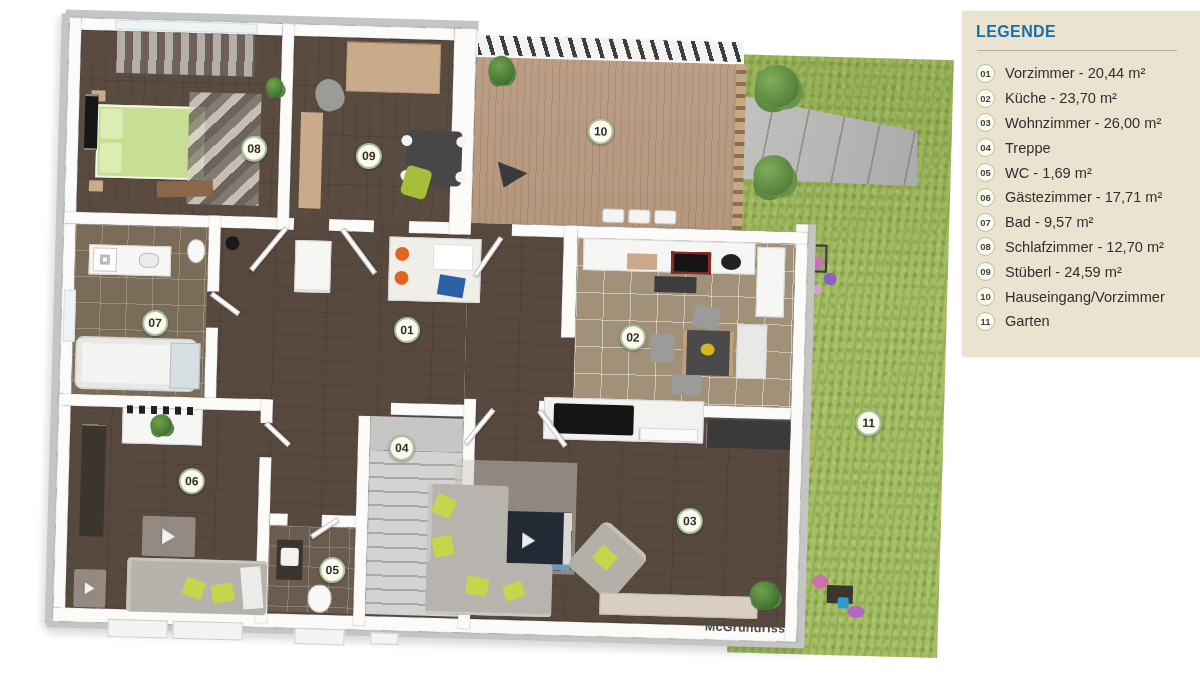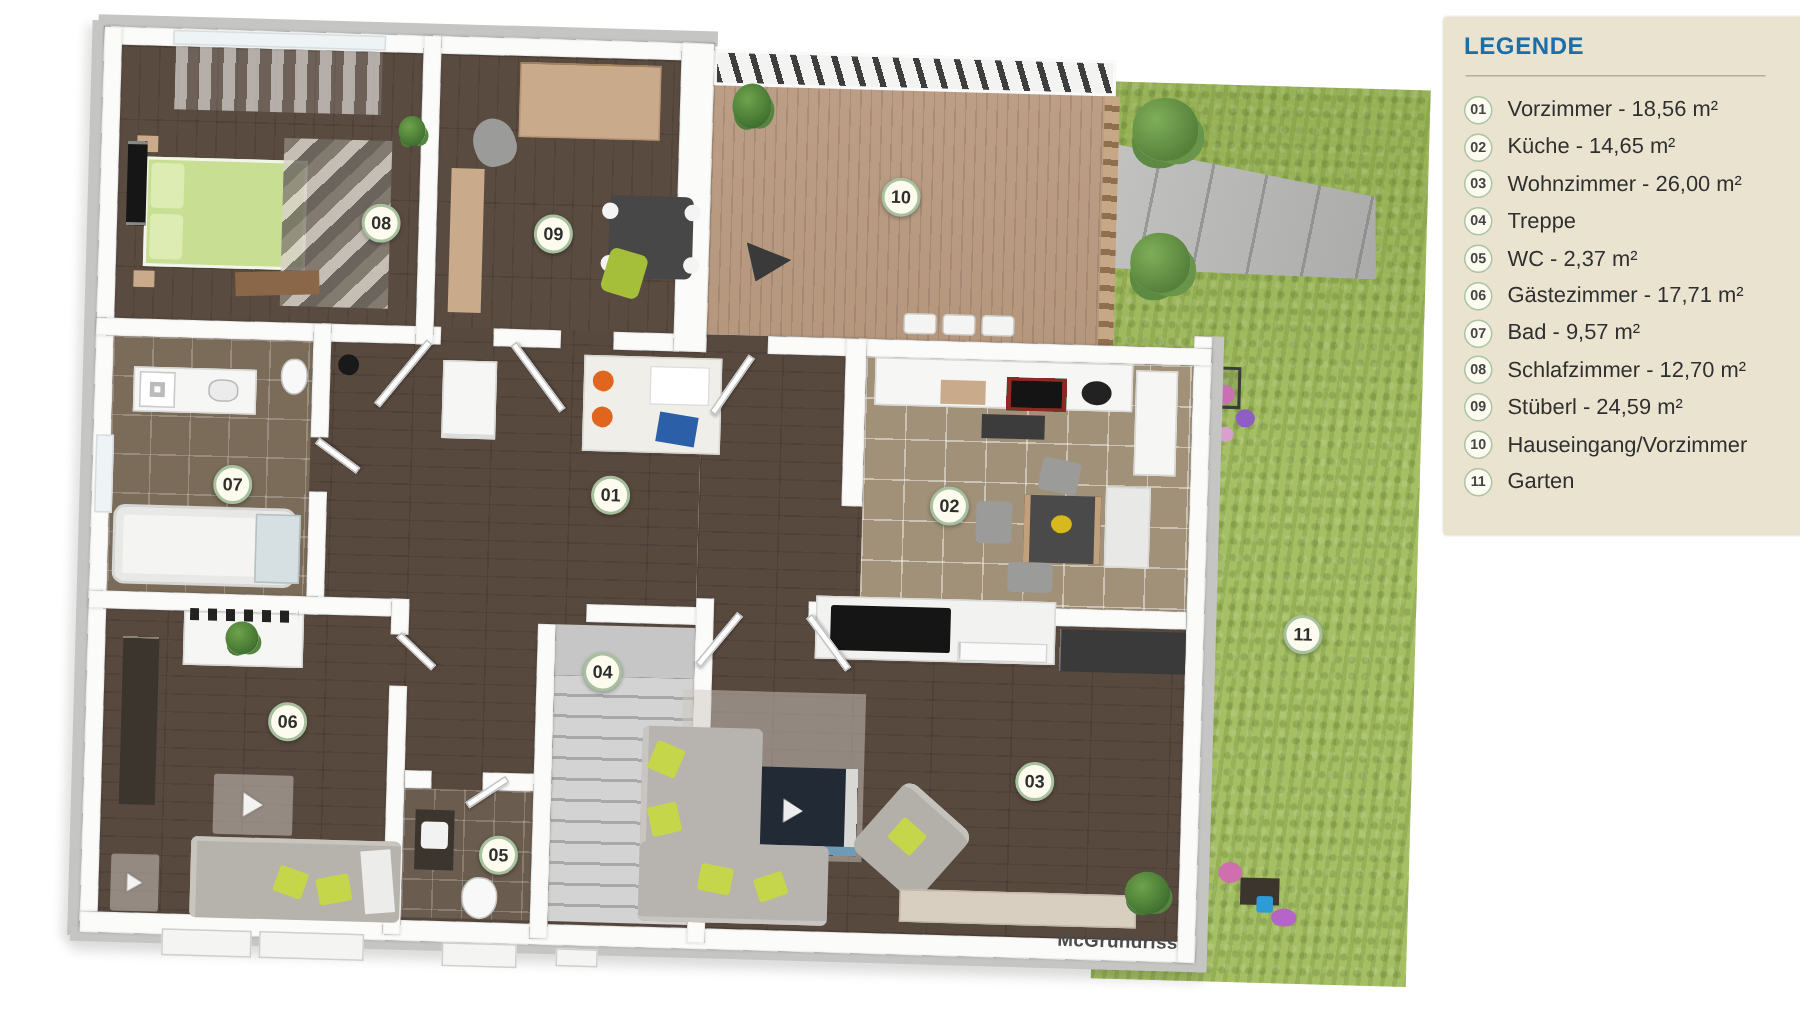--- a/index.html
+++ b/index.html
@@ -278,37 +278,37 @@
         <div class="marker abs" style="left: 817px; top: 382px;">11</div>
       </div>
   </div>
 
   <aside class="legend">
     <h2>LEGENDE</h2>
     <div class="divider"></div>
     <ul>
         <li>
           <span class="badge">01</span>
-          <span class="llabel">Vorzimmer - 18,56 m²</span>
+          <span class="llabel">Vorzimmer - 20,44 m²</span>
         </li>
         <li>
           <span class="badge">02</span>
-          <span class="llabel">Küche - 14,65 m²</span>
+          <span class="llabel">Küche - 23,70 m²</span>
         </li>
         <li>
           <span class="badge">03</span>
           <span class="llabel">Wohnzimmer - 26,00 m²</span>
         </li>
         <li>
           <span class="badge">04</span>
           <span class="llabel">Treppe</span>
         </li>
         <li>
           <span class="badge">05</span>
-          <span class="llabel">WC - 2,37 m²</span>
+          <span class="llabel">WC - 1,69 m²</span>
         </li>
         <li>
           <span class="badge">06</span>
           <span class="llabel">Gästezimmer - 17,71 m²</span>
         </li>
         <li>
           <span class="badge">07</span>
           <span class="llabel">Bad - 9,57 m²</span>
         </li>
         <li>

